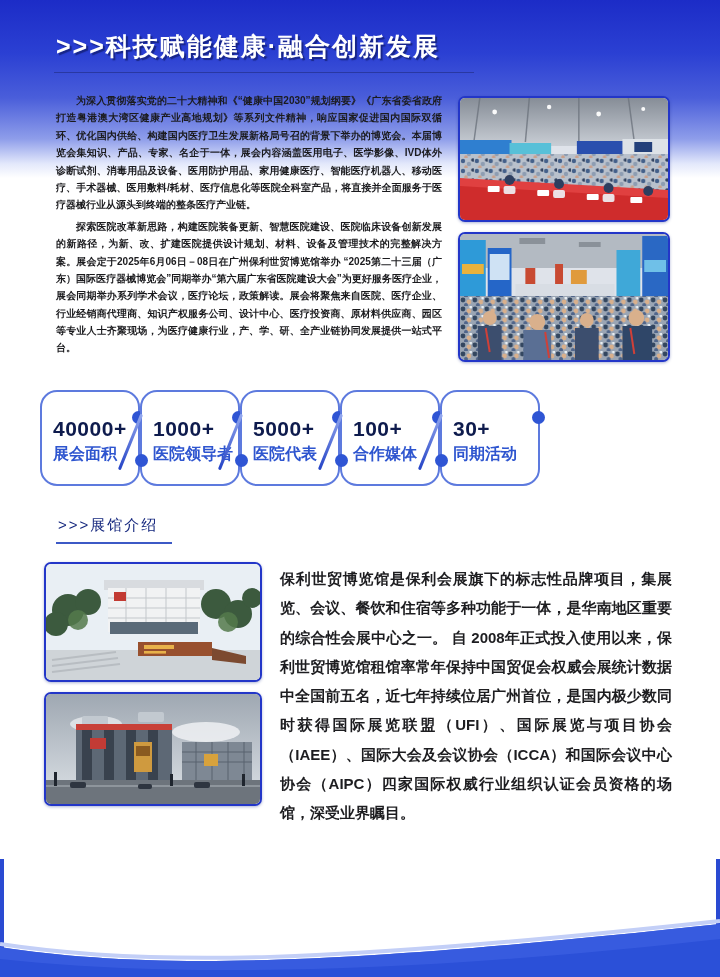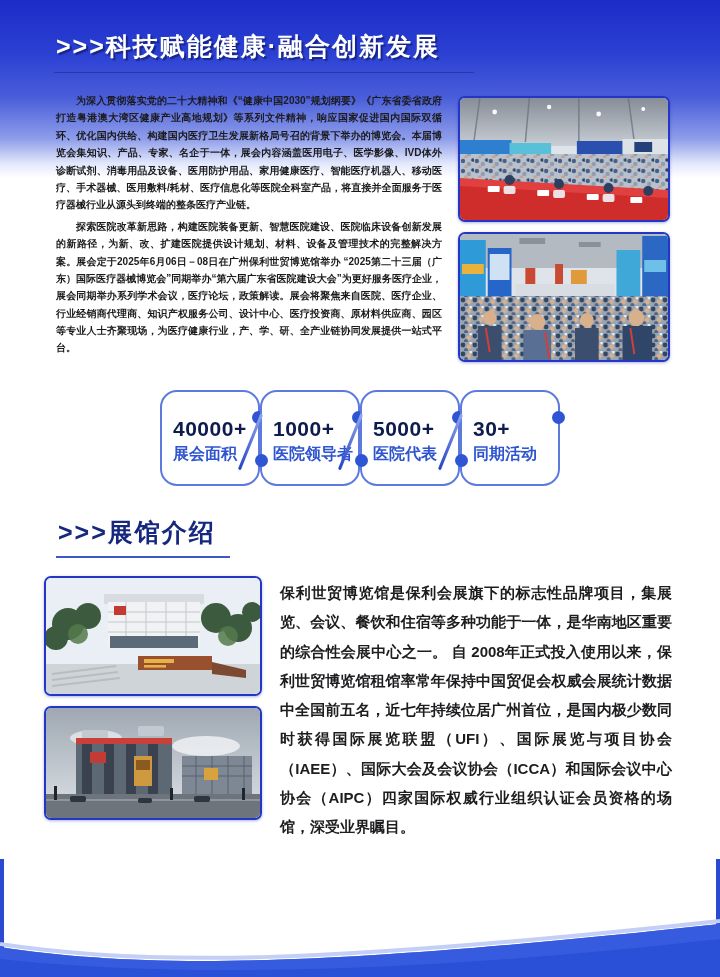--- a/index.html
+++ b/index.html
@@ -29,21 +29,21 @@
   }
   .photo + .photo{margin-top:10px;}
   .photo svg{display:block;width:100%;height:100%;}
   .ph1{height:122px;}
   .ph2{height:126px;}
   .body-text{
     margin:0 0 4px 0;font-size:10px;line-height:1.74;color:#1b1b1e;
     text-align:justify;text-indent:2em;font-weight:600;
   }
   
-  .stats{display:flex;justify-content:center;padding:0 40px;margin-top:20px;}
+  .stats{display:flex;justify-content:flex-start;padding:0 40px;margin-top:20px;}
   .stat{
     position:relative;width:100px;height:96px;background:#fff;
     border:2.5px solid #5d7ade;border-radius:17px;box-sizing:border-box;
   }
   .stat .dot-tr{
     position:absolute;right:-7px;top:19px;width:13px;height:13px;border-radius:50%;
     background:#2f55d4;
   }
   .stat.slash::before{
     content:"";position:absolute;left:-13px;top:20px;height:60px;width:3px;border-radius:2px;
@@ -52,21 +52,21 @@
   }
   .stat.slash::after{
     content:"";position:absolute;left:-7px;bottom:17px;width:13px;height:13px;border-radius:50%;
     background:#2f55d4;
   }
   .stat .num{margin:25px 0 3px 11px;font-size:21px;font-weight:bold;color:#0e1b4d;letter-spacing:.5px;}
   .stat .lbl{margin-left:11px;font-size:16px;color:#2e55cf;font-weight:bold;}
   
   .venue-title{
     display:inline-block;margin:30px 0 0 56px;
-    color:#15277e;font-size:25px;font-weight:bold;letter-spacing:2px;
+    color:#15277e;font-size:15px;font-weight:normal;letter-spacing:2px;
     padding:0 14px 7px 2px;border-bottom:2px solid #3c59c6;
   }
   .venue{display:flex;gap:18px;padding:0 48px 0 44px;margin-top:18px;}
   .venue-photos{width:218px;flex:0 0 218px;}
   .vph1{height:116px;}
   .vph2{height:110px;}
   .venue-text{
     flex:1;font-size:15px;line-height:1.95;color:#1d1d20;text-align:justify;
     font-weight:600;margin-top:2px;
   }
@@ -209,20 +209,25 @@
         <div class="num">1000+</div>
         <div class="lbl">医院领导者</div>
       </div>
       <div class="stat slash">
         <span class="dot-tr"></span>
         <div class="num">5000+</div>
         <div class="lbl">医院代表</div>
       </div>
       <div class="stat slash">
         <span class="dot-tr"></span>
+        <div class="num">100+</div>
+        <div class="lbl">合作媒体</div>
+      </div>
+      <div class="stat slash">
+        <span class="dot-tr"></span>
         <div class="num">30+</div>
         <div class="lbl">同期活动</div>
       </div>
     </div>
 
     <div>
       <div class="venue-title">&gt;&gt;&gt;展馆介绍</div>
     </div>
 
     <div class="venue">

